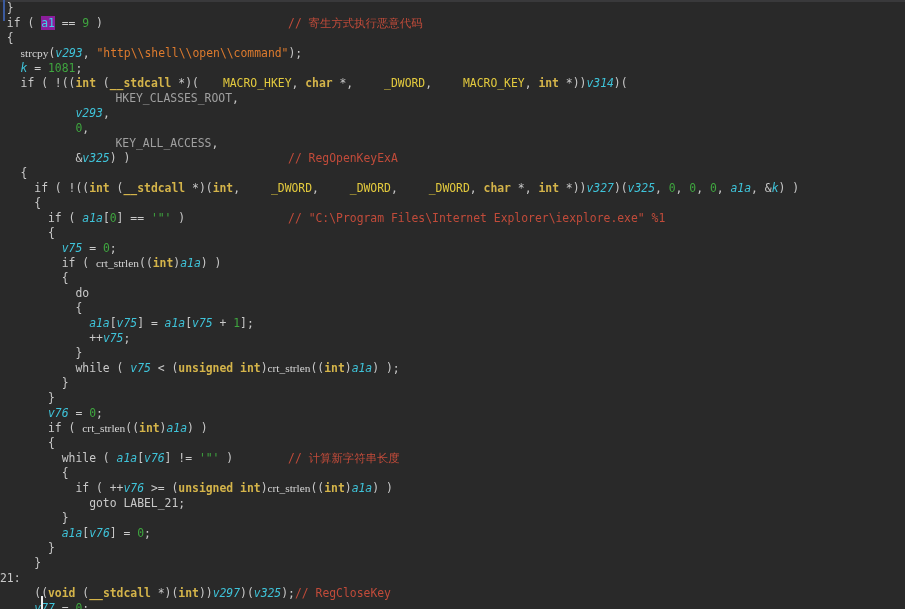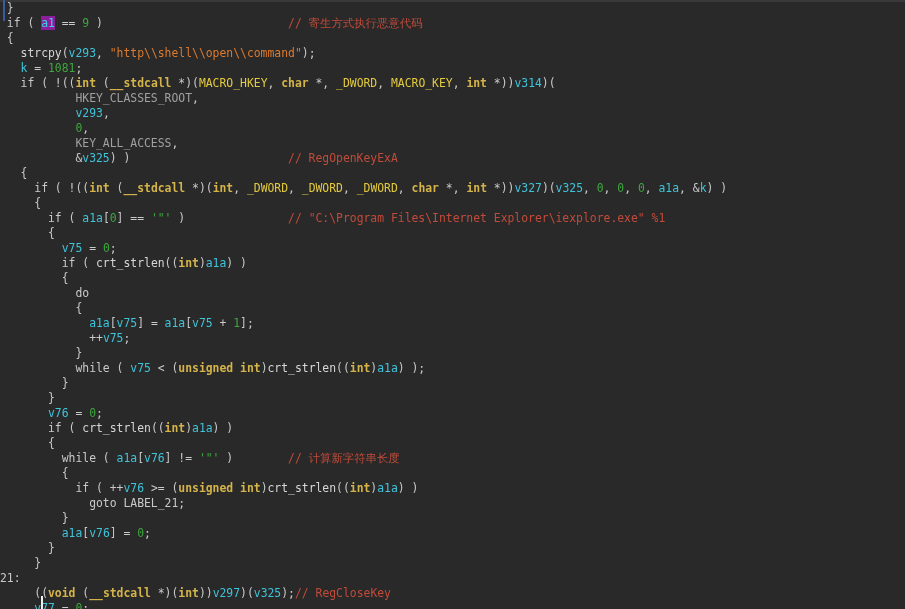--- a/index.html
+++ b/index.html
@@ -5,27 +5,27 @@
   html,body{margin:0;padding:0;width:905px;height:609px;overflow:hidden;background:#292929;}
   #editor{
     position:absolute;inset:0;
     font-family:"DejaVu Sans Mono","Liberation Mono",monospace;
     font-size:11.4px;line-height:15px;white-space:pre;
     padding-top:1px;cursor:text;
   }
   .line{height:15px;}
   .tk-p {color:var(--c-p);}
   .tk-t {color:var(--c-t);font-weight:bold;}
-  .tk-m {color:var(--c-m);}
-  .tk-v {color:var(--c-v);}
+  .tk-m {color:var(--c-m);margin-left:24px;}
+  .tk-v {color:var(--c-v);font-style:italic;}
   .tk-n {color:var(--c-n);}
   .tk-s {color:var(--c-s);}
   .tk-c {color:var(--c-c);}
-  .tk-g {color:var(--c-g);}
-  .tk-f {color:var(--c-f);}
+  .tk-g {color:var(--c-g);margin-left:40px;}
+  .tk-f {color:var(--c-f);font-family:Liberation Serif, serif;}
   .tk-hl{color:var(--c-hlfg);background:var(--c-hlbg);}
   #topstrip{position:absolute;top:0;left:0;right:0;height:2px;background:#39393b;}
   #leftbar{position:absolute;left:3px;top:0;width:2px;height:21px;background:#3b5a9e;}
   #caret{position:absolute;left:41px;top:596px;width:2px;height:13px;background:#eeeeee;}
 </style>
 </head>
 <body style="background: rgb(41, 41, 41);">
 
 <div id="editor"><div class="line"><span class="tk-p"> }</span></div><div class="line"><span class="tk-p"> if ( </span><span class="tk-hl">a1</span><span class="tk-p"> == </span><span class="tk-n">9</span><span class="tk-p"> )                           </span><span class="tk-c">// 寄生方式执行恶意代码</span></div><div class="line"><span class="tk-p"> {</span></div><div class="line"><span class="tk-p">   </span><span class="tk-f">strcpy</span><span class="tk-p">(</span><span class="tk-v">v293</span><span class="tk-p">, </span><span class="tk-s">"http\\shell\\open\\command"</span><span class="tk-p">);</span></div><div class="line"><span class="tk-p">   </span><span class="tk-v">k</span><span class="tk-p"> = </span><span class="tk-n">1081</span><span class="tk-p">;</span></div><div class="line"><span class="tk-p">   if ( !((</span><span class="tk-t">int</span><span class="tk-p"> (</span><span class="tk-t">__stdcall</span><span class="tk-p"> *)(</span><span class="tk-m">MACRO_HKEY</span><span class="tk-p">, </span><span class="tk-t">char</span><span class="tk-p"> *, </span><span class="tk-m">_DWORD</span><span class="tk-p">, </span><span class="tk-m">MACRO_KEY</span><span class="tk-p">, </span><span class="tk-t">int</span><span class="tk-p"> *))</span><span class="tk-v">v314</span><span class="tk-p">)(</span></div><div class="line"><span class="tk-p">           </span><span class="tk-g">HKEY_CLASSES_ROOT</span><span class="tk-p">,</span></div><div class="line"><span class="tk-p">           </span><span class="tk-v">v293</span><span class="tk-p">,</span></div><div class="line"><span class="tk-p">           </span><span class="tk-n">0</span><span class="tk-p">,</span></div><div class="line"><span class="tk-p">           </span><span class="tk-g">KEY_ALL_ACCESS</span><span class="tk-p">,</span></div><div class="line"><span class="tk-p">           &amp;</span><span class="tk-v">v325</span><span class="tk-p">) )                       </span><span class="tk-c">// RegOpenKeyExA</span></div><div class="line"><span class="tk-p">   {</span></div><div class="line"><span class="tk-p">     if ( !((</span><span class="tk-t">int</span><span class="tk-p"> (</span><span class="tk-t">__stdcall</span><span class="tk-p"> *)(</span><span class="tk-t">int</span><span class="tk-p">, </span><span class="tk-m">_DWORD</span><span class="tk-p">, </span><span class="tk-m">_DWORD</span><span class="tk-p">, </span><span class="tk-m">_DWORD</span><span class="tk-p">, </span><span class="tk-t">char</span><span class="tk-p"> *, </span><span class="tk-t">int</span><span class="tk-p"> *))</span><span class="tk-v">v327</span><span class="tk-p">)(</span><span class="tk-v">v325</span><span class="tk-p">, </span><span class="tk-n">0</span><span class="tk-p">, </span><span class="tk-n">0</span><span class="tk-p">, </span><span class="tk-n">0</span><span class="tk-p">, </span><span class="tk-v">a1a</span><span class="tk-p">, &amp;</span><span class="tk-v">k</span><span class="tk-p">) )</span></div><div class="line"><span class="tk-p">     {</span></div><div class="line"><span class="tk-p">       if ( </span><span class="tk-v">a1a</span><span class="tk-p">[</span><span class="tk-n">0</span><span class="tk-p">] == </span><span class="tk-n">'"'</span><span class="tk-p"> )               </span><span class="tk-c">// "C:\Program Files\Internet Explorer\iexplore.exe" %1</span></div><div class="line"><span class="tk-p">       {</span></div><div class="line"><span class="tk-p">         </span><span class="tk-v">v75</span><span class="tk-p"> = </span><span class="tk-n">0</span><span class="tk-p">;</span></div><div class="line"><span class="tk-p">         if ( </span><span class="tk-f">crt_strlen</span><span class="tk-p">((</span><span class="tk-t">int</span><span class="tk-p">)</span><span class="tk-v">a1a</span><span class="tk-p">) )</span></div><div class="line"><span class="tk-p">         {</span></div><div class="line"><span class="tk-p">           do</span></div><div class="line"><span class="tk-p">           {</span></div><div class="line"><span class="tk-p">             </span><span class="tk-v">a1a</span><span class="tk-p">[</span><span class="tk-v">v75</span><span class="tk-p">] = </span><span class="tk-v">a1a</span><span class="tk-p">[</span><span class="tk-v">v75</span><span class="tk-p"> + </span><span class="tk-n">1</span><span class="tk-p">];</span></div><div class="line"><span class="tk-p">             ++</span><span class="tk-v">v75</span><span class="tk-p">;</span></div><div class="line"><span class="tk-p">           }</span></div><div class="line"><span class="tk-p">           while ( </span><span class="tk-v">v75</span><span class="tk-p"> &lt; (</span><span class="tk-t">unsigned int</span><span class="tk-p">)</span><span class="tk-f">crt_strlen</span><span class="tk-p">((</span><span class="tk-t">int</span><span class="tk-p">)</span><span class="tk-v">a1a</span><span class="tk-p">) );</span></div><div class="line"><span class="tk-p">         }</span></div><div class="line"><span class="tk-p">       }</span></div><div class="line"><span class="tk-p">       </span><span class="tk-v">v76</span><span class="tk-p"> = </span><span class="tk-n">0</span><span class="tk-p">;</span></div><div class="line"><span class="tk-p">       if ( </span><span class="tk-f">crt_strlen</span><span class="tk-p">((</span><span class="tk-t">int</span><span class="tk-p">)</span><span class="tk-v">a1a</span><span class="tk-p">) )</span></div><div class="line"><span class="tk-p">       {</span></div><div class="line"><span class="tk-p">         while ( </span><span class="tk-v">a1a</span><span class="tk-p">[</span><span class="tk-v">v76</span><span class="tk-p">] != </span><span class="tk-n">'"'</span><span class="tk-p"> )        </span><span class="tk-c">// 计算新字符串长度</span></div><div class="line"><span class="tk-p">         {</span></div><div class="line"><span class="tk-p">           if ( ++</span><span class="tk-v">v76</span><span class="tk-p"> &gt;= (</span><span class="tk-t">unsigned int</span><span class="tk-p">)</span><span class="tk-f">crt_strlen</span><span class="tk-p">((</span><span class="tk-t">int</span><span class="tk-p">)</span><span class="tk-v">a1a</span><span class="tk-p">) )</span></div><div class="line"><span class="tk-p">             goto LABEL_21;</span></div><div class="line"><span class="tk-p">         }</span></div><div class="line"><span class="tk-p">         </span><span class="tk-v">a1a</span><span class="tk-p">[</span><span class="tk-v">v76</span><span class="tk-p">] = </span><span class="tk-n">0</span><span class="tk-p">;</span></div><div class="line"><span class="tk-p">       }</span></div><div class="line"><span class="tk-p">     }</span></div><div class="line"><span class="tk-p">21:</span></div><div class="line"><span class="tk-p">     ((</span><span class="tk-t">void</span><span class="tk-p"> (</span><span class="tk-t">__stdcall</span><span class="tk-p"> *)(</span><span class="tk-t">int</span><span class="tk-p">))</span><span class="tk-v">v297</span><span class="tk-p">)(</span><span class="tk-v">v325</span><span class="tk-p">);</span><span class="tk-c">// RegCloseKey</span></div><div class="line"><span class="tk-p">     </span><span class="tk-v">v77</span><span class="tk-p"> = </span><span class="tk-n">0</span><span class="tk-p">;</span></div></div>
 <div id="topstrip"></div>

